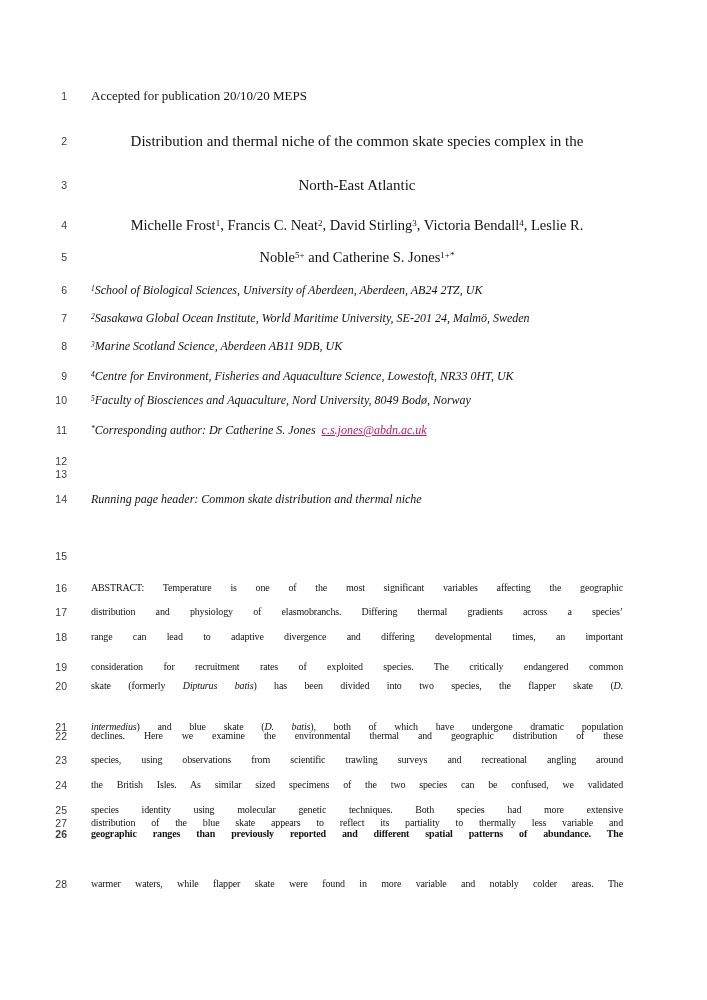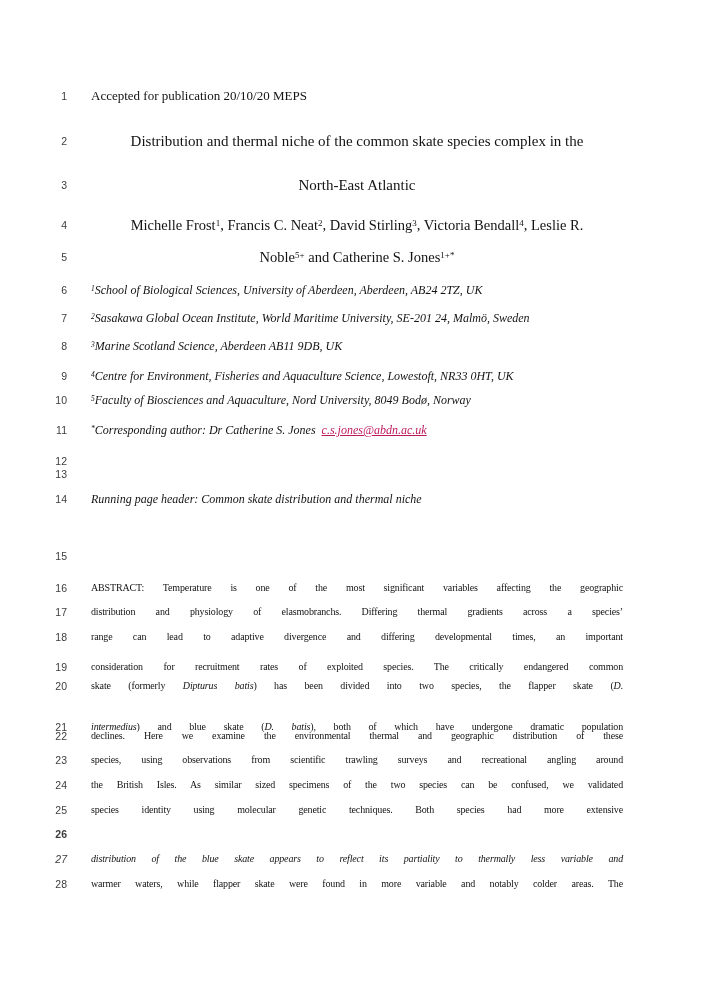--- a/index.html
+++ b/index.html
@@ -163,22 +163,23 @@
       <div class="line k-body" style="top: 774px;">
         <span class="line-num">24</span>
         <div class="line-text">the British Isles. As similar sized specimens of the two species can be confused, we validated</div>
       </div>
       <div class="line k-body" style="top: 799px;">
         <span class="line-num">25</span>
         <div class="line-text">species identity using molecular genetic techniques. Both species had more extensive</div>
       </div>
       <div class="line k-body" style="top: 823px; font-weight: bold;">
         <span class="line-num">26</span>
+        <div class="line-text">geographic ranges than previously reported and different spatial patterns of abundance. The</div>
       </div>
-      <div class="line k-body" style="top: 848px; font-style: italic;">
+      <div class="line k-body" style="top: 812px;">
         <span class="line-num">27</span>
         <div class="line-text">distribution of the blue skate appears to reflect its partiality to thermally less variable and</div>
       </div>
       <div class="line k-body" style="top: 873px;">
         <span class="line-num">28</span>
         <div class="line-text">warmer waters, while flapper skate were found in more variable and notably colder areas. The</div>
       </div>
     </main>
 </div>
 

